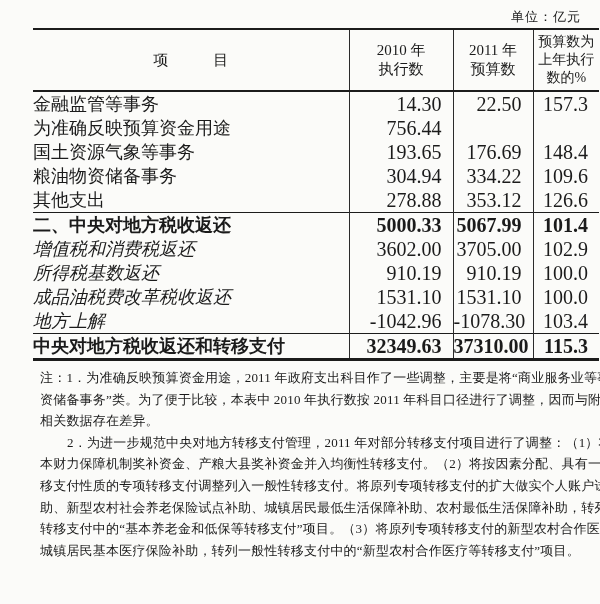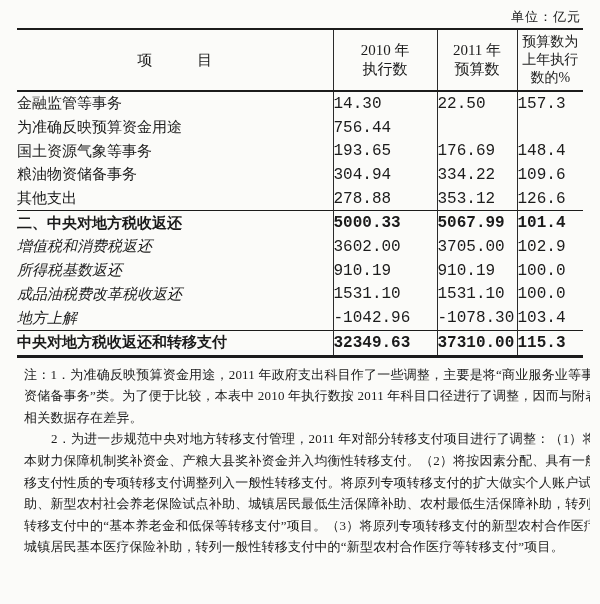--- a/index.html
+++ b/index.html
@@ -3,21 +3,21 @@
 <meta charset="utf-8">
 <style>
   html,body{margin:0;padding:0;}
   body{
     width:600px;height:604px;
     background:#fbfbf9;
     color:#1b1b1b;
     font-family:"Liberation Serif","DejaVu Serif",serif;
     overflow:hidden;
   }
-  .page{padding:6px 17px 0 17px;}
+  .page{padding:6px 17px 0 33px;}
   .unit-label{
     text-align:right;
     font-size:13px;
     height:22px;
     line-height:22px;
     padding-right:2px;
     letter-spacing:1px;
   }
   table.budget-table{
     border-collapse:collapse;
@@ -40,25 +40,25 @@
     vertical-align:middle;
     text-align:center;
   }
   .budget-table th.h-pct{font-size:14px;line-height:18px;margin-top:44px;}
   .budget-table th:nth-child(n+2),
   .budget-table td:nth-child(n+2){
     border-left:1px solid #2b2b2b;
   }
   .budget-table td{
     height:23.7px;
-    font-size:15px;
+    font-size:18px;
     vertical-align:middle;
   }
   td.c-label{text-align:left;}
-  td.c-num{text-align:left;padding-right:11px;font-size:16px;font-family:Liberation Mono, monospace;}
+  td.c-num{text-align:right;padding-right:11px;font-size:20px;}
   .ind-a{padding-left:48px;}
   .ind-b{padding-left:36px;font-style:italic;}
   .ind-c{padding-left:8px;}
   tr.sep-top td{border-top:1.5px solid #1c1c1c;}
   tr.bold td{font-weight:700;}
   .notes{
     margin-top:6px;
     padding-left:7px;
     width:566px;
     font-size:13px;

